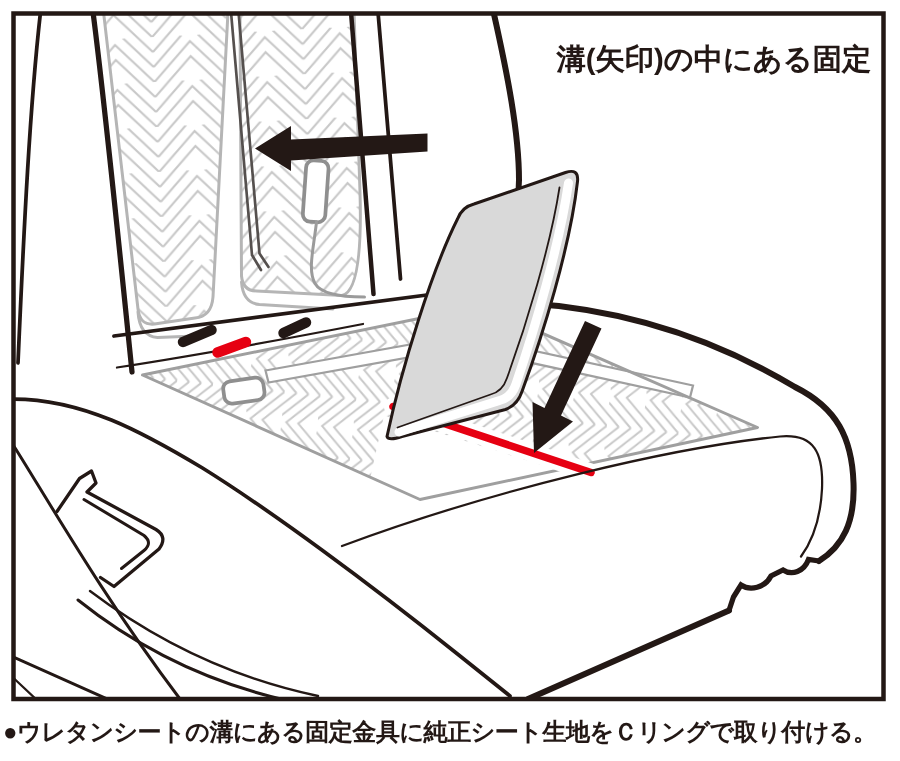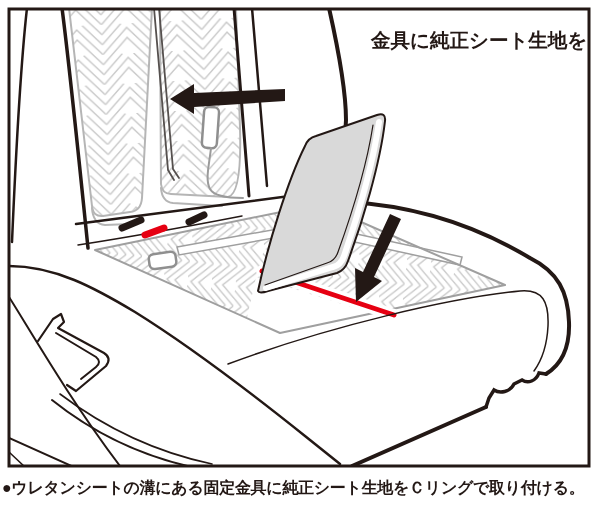--- a/index.html
+++ b/index.html
@@ -100,16 +100,16 @@
     </g>
 
     <polygon points="170,99 194,84 194,93 285,89 285,101 194,107 194,114" fill="#231815"></polygon>
     <polygon points="390,214 401,219 374,277 382,281 356,302 355,268 363,272" fill="#231815"></polygon>
   </g>
 
   <rect x="9" y="9" width="580" height="457" fill="none" stroke="#231815" stroke-width="3"></rect>
 </svg>
 
 <div class="annotation">
-  <div>金具に純正シート生地を</div>
+  <div>溝(矢印)の中にある固定</div>
 </div>
 
 <div class="caption">●ウレタンシートの溝にある固定金具に純正シート生地をＣリングで取り付ける。</div>
 
 </body></html>

